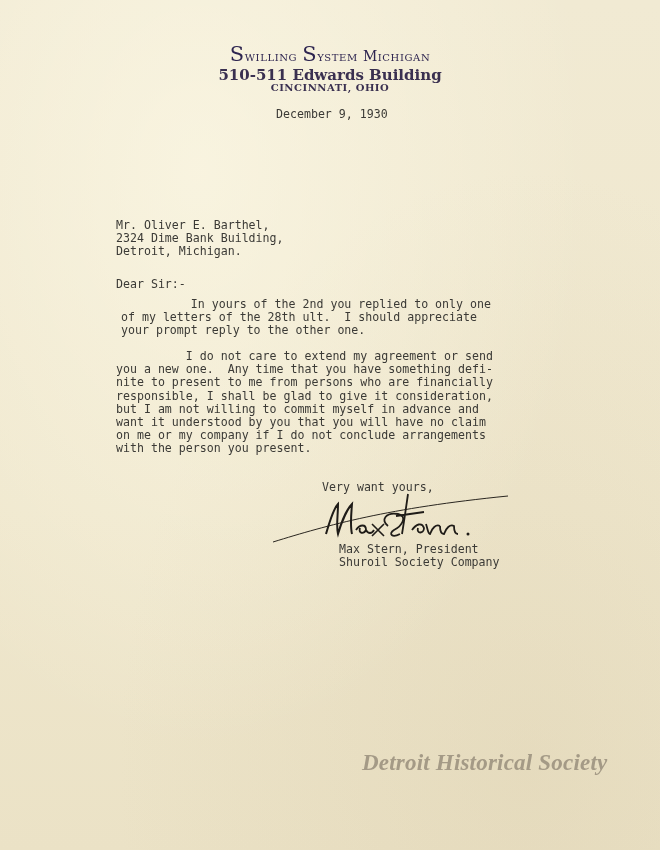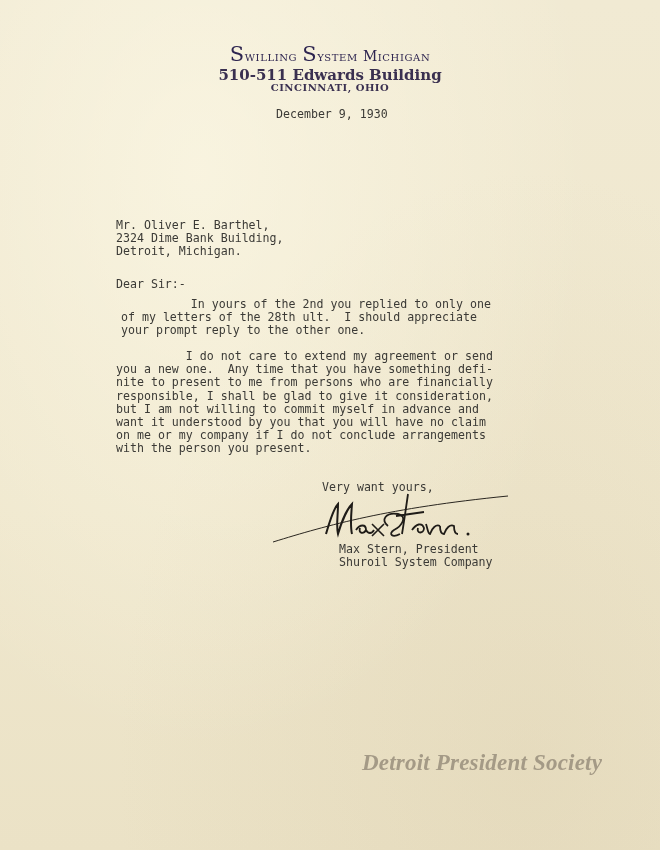--- a/index.html
+++ b/index.html
@@ -78,15 +78,15 @@
   <path d="M88 40 C 92 34, 98 34, 98 40 C 96 44, 90 44, 92 38 M98 40 C 100 44, 104 44, 106 40" stroke="#1f1c18" stroke-width="1.8" fill="none"></path>
   <path d="M104 34 L 116 46 M116 34 L 104 46" stroke="#1f1c18" stroke-width="1.6" fill="none"></path>
   <path d="M120 36 C 112 30, 118 22, 130 24 C 140 26, 134 36, 126 40 C 120 44, 124 48, 132 44" stroke="#1f1c18" stroke-width="1.8" fill="none"></path>
   <path d="M140 4 C 138 18, 136 32, 134 44 M128 26 L 156 22" stroke="#1f1c18" stroke-width="1.8" fill="none"></path>
   <path d="M144 40 C 148 34, 154 32, 156 38 C 156 44, 148 44, 150 38 M158 34 C 160 40, 160 44, 162 44 C 164 38, 168 34, 172 36 M172 36 C 172 42, 174 44, 176 44 C 178 38, 182 34, 186 36 C 186 42, 188 44, 190 44" stroke="#1f1c18" stroke-width="1.8" fill="none"></path>
   <circle cx="200" cy="44" r="1.5" fill="#1f1c18"></circle>
   <text x="0" y="0" fill="transparent">Max Stern.</text>
 </svg>
 
 <div class="typed sig-block">Max Stern, President
-Shuroil System Company</div>
+Shuroil Society Company</div>
 
-<div class="watermark">Detroit President Society</div>
+<div class="watermark">Detroit Historical Society</div>
 
 </body></html>

